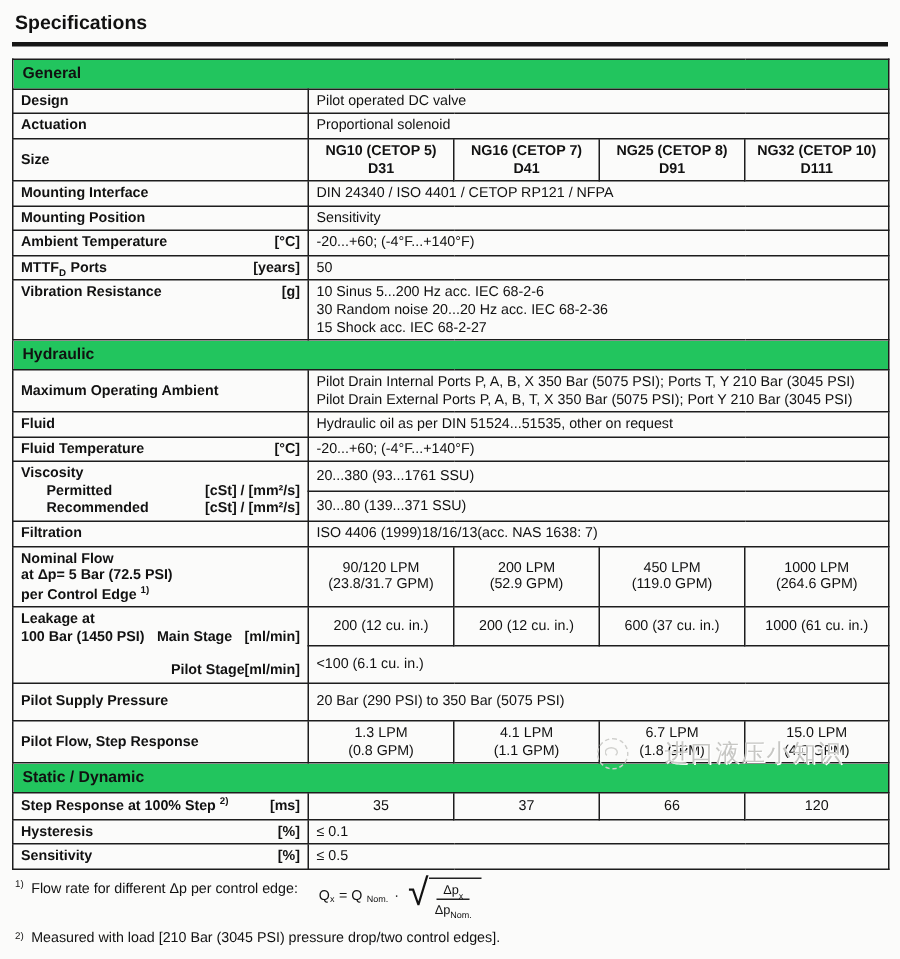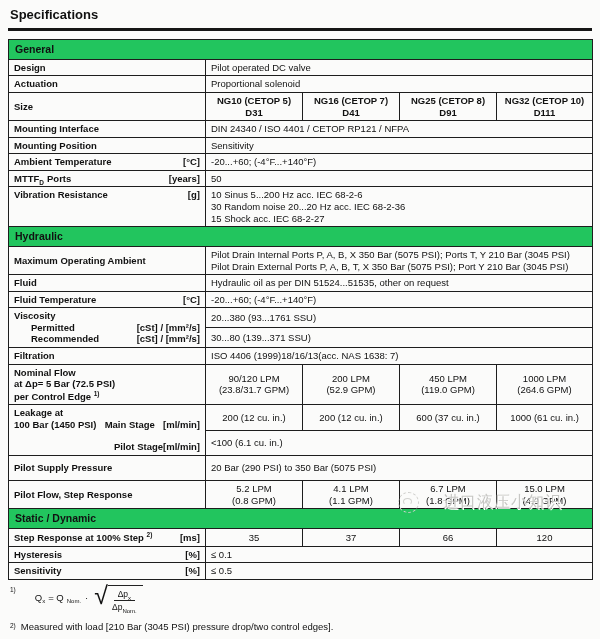--- a/index.html
+++ b/index.html
@@ -273,21 +273,21 @@
     <tr>
       <td colspan="4">&lt;100 (6.1 cu. in.)</td>
     </tr>
     <tr>
       <td class="lbl" style="height:20px">Pilot Supply Pressure</td>
       <td colspan="4">20 Bar (290 PSI) to 350 Bar (5075 PSI)</td>
     </tr>
     <tr>
       <td class="lbl">Pilot Flow, Step Response</td>
       <td class="ctr">
-        <div>5.2 LPM</div>
+        <div>1.3 LPM</div>
         <div>(0.8 GPM)</div>
       </td>
       <td class="ctr">
         <div>4.1 LPM</div>
         <div>(1.1 GPM)</div>
       </td>
       <td class="ctr">
         <div>6.7 LPM</div>
         <div>(1.8 GPM)</div>
       </td>
@@ -329,20 +329,21 @@
         </div>
       </td>
       <td colspan="4">≤ 0.5</td>
     </tr>
   </tbody>
     </table>
 
   <div class="footnotes">
     <div class="fn-row">
       <span class="marker">1)</span>
+      <span>Flow rate for different Δp per control edge:</span>
       <span class="formula">
         <span class="var">Q</span>
           <span class="fsub">x</span>
         <span style="margin:0 3px">= Q</span>
           <span class="fsub">Nom.</span>
         <span style="margin:0 2px 0 4px">·</span>
         <span class="sqrt">
           <span class="radical">√</span>
           <span class="radicand">
             <span class="frac">

